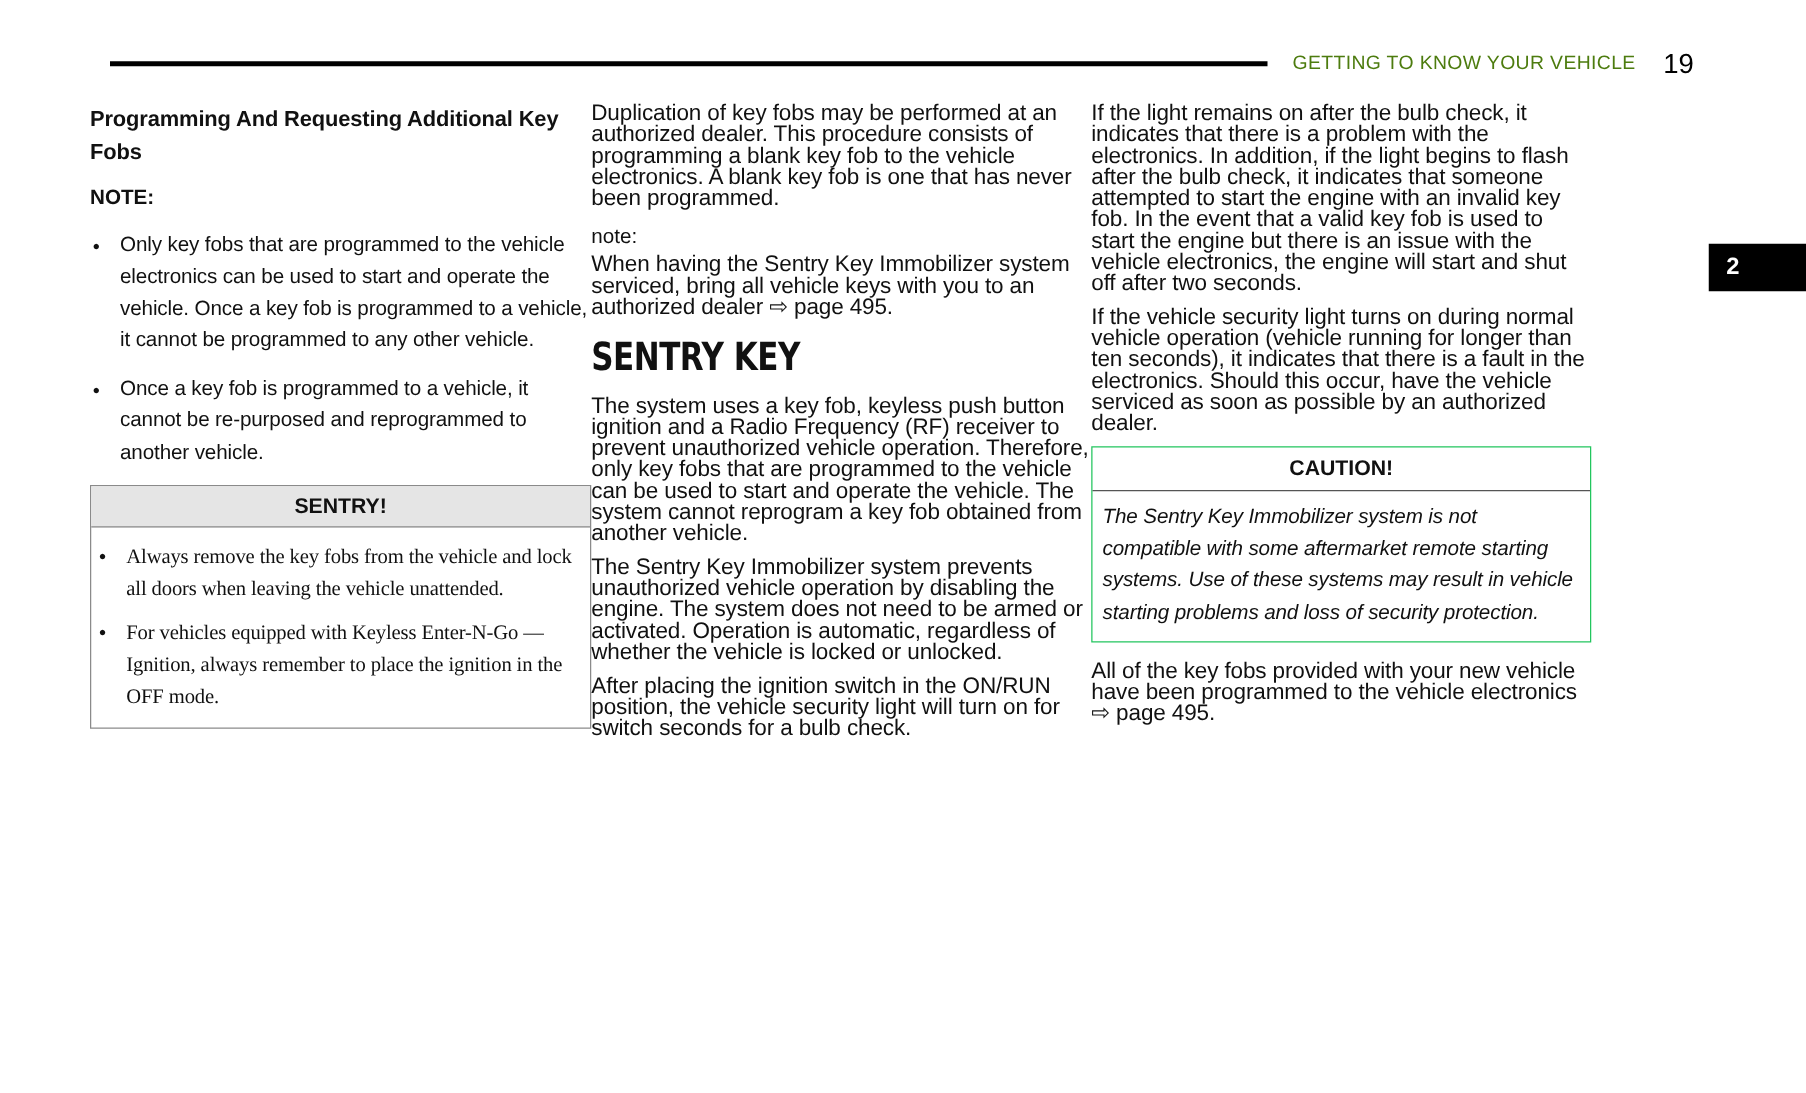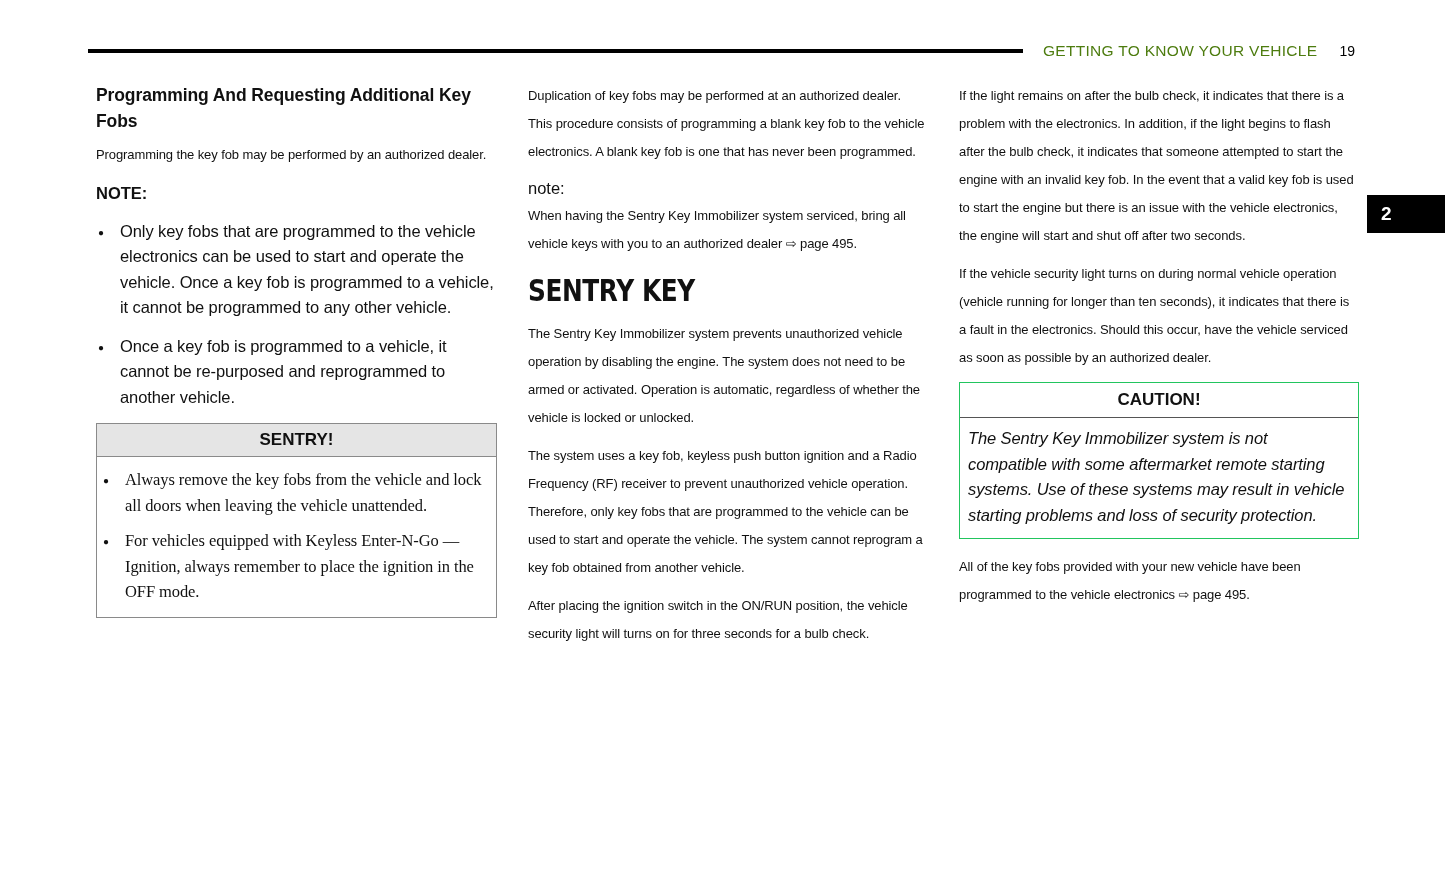--- a/index.html
+++ b/index.html
@@ -33,21 +33,21 @@
     margin-right: 20px;
   }
   .section-title {
     color: #4d7c0f;
     font-size: 15.5px;
     letter-spacing: 0.3px;
     margin-right: 22px;
     white-space: nowrap;
   }
   .page-number {
-    font-size: 14px;
+    font-size: 22px;
     color: #000000;
   }
 
   
   .side-tab {
     position: absolute;
     right: 0;
     top: 195px;
     width: 78px;
     height: 38px;
@@ -57,32 +57,31 @@
     font-weight: bold;
     display: flex;
     align-items: center;
     justify-content: flex-start;
     padding-left: 14px;
   }
 
   
   .columns {
     position: absolute;
-    left: 96px;
+    left: 72px;
     top: 82px;
     display: flex;
-    gap: 31px;
   }
   .col { width: 401px; }
   .col-2 { width: 400px; }
   .col-3 { width: 400px; }
 
   .body-text {
-    font-size: 13px;
-    line-height: 28px;
+    font-size: 18px;
+    line-height: 17px;
     letter-spacing: -0.1px;
   }
   p.body-text { margin-bottom: 10px; }
 
   h3.col-heading {
     font-size: 17.5px;
     line-height: 26px;
     font-weight: bold;
     margin-bottom: 7px;
     letter-spacing: -0.1px;
@@ -181,21 +180,20 @@
     <div class="section-title">GETTING TO KNOW YOUR VEHICLE</div>
     <div class="page-number">19</div>
   </div>
 
   <div class="side-tab">2</div>
 
   <div class="columns">
 
     <div class="col col-1">
       <h3 class="col-heading">Programming And Requesting Additional Key Fobs</h3>
-      <p class="body-text">Programming the key fob may be performed by an authorized dealer.</p>
       <div class="note-label-bold">NOTE:</div>
       <ul class="bullets">
         <li>Only key fobs that are programmed to the vehicle electronics can be used to start and operate the vehicle. Once a key fob is programmed to a vehicle, it cannot be programmed to any other vehicle.</li>
         <li>Once a key fob is programmed to a vehicle, it cannot be re-purposed and reprogrammed to another vehicle.</li>
       </ul>
 
       <div class="warning-box">
         <div class="box-title">SENTRY!</div>
         <div class="box-body">
           <ul class="bullets">
@@ -206,23 +204,23 @@
       </div>
     </div>
 
     <div class="col col-2">
       <p class="body-text">Duplication of key fobs may be performed at an authorized dealer. This procedure consists of programming a blank key fob to the vehicle electronics. A blank key fob is one that has never been programmed.</p>
       <div class="note-label-plain">note:</div>
       <p class="body-text"><span>When having the Sentry Key Immobilizer system serviced, bring all vehicle keys with you to an authorized dealer</span> <span class="page-ref">⇨ page 495.</span></p>
 
       <h2 class="display-heading">SENTRY KEY</h2>
 
+      <p class="body-text">The system uses a key fob, keyless push button ignition and a Radio Frequency (RF) receiver to prevent unauthorized vehicle operation. Therefore, only key fobs that are programmed to the vehicle can be used to start and operate the vehicle. The system cannot reprogram a key fob obtained from another vehicle.</p>
       <p class="body-text">The Sentry Key Immobilizer system prevents unauthorized vehicle operation by disabling the engine. The system does not need to be armed or activated. Operation is automatic, regardless of whether the vehicle is locked or unlocked.</p>
-      <p class="body-text">The system uses a key fob, keyless push button ignition and a Radio Frequency (RF) receiver to prevent unauthorized vehicle operation. Therefore, only key fobs that are programmed to the vehicle can be used to start and operate the vehicle. The system cannot reprogram a key fob obtained from another vehicle.</p>
-      <p class="body-text">After placing the ignition switch in the ON/RUN position, the vehicle security light will turns on for three seconds for a bulb check.</p>
+      <p class="body-text">After placing the ignition switch in the ON/RUN position, the vehicle security light will turn on for switch seconds for a bulb check.</p>
     </div>
 
     <div class="col col-3">
       <p class="body-text">If the light remains on after the bulb check, it indicates that there is a problem with the electronics. In addition, if the light begins to flash after the bulb check, it indicates that someone attempted to start the engine with an invalid key fob. In the event that a valid key fob is used to start the engine but there is an issue with the vehicle electronics, the engine will start and shut off after two seconds.</p>
       <p class="body-text">If the vehicle security light turns on during normal vehicle operation (vehicle running for longer than ten seconds), it indicates that there is a fault in the electronics. Should this occur, have the vehicle serviced as soon as possible by an authorized dealer.</p>
 
       <div class="caution-box">
         <div class="box-title">CAUTION!</div>
         <div class="box-body">The Sentry Key Immobilizer system is not compatible with some aftermarket remote starting systems. Use of these systems may result in vehicle starting problems and loss of security protection.</div>
       </div>

